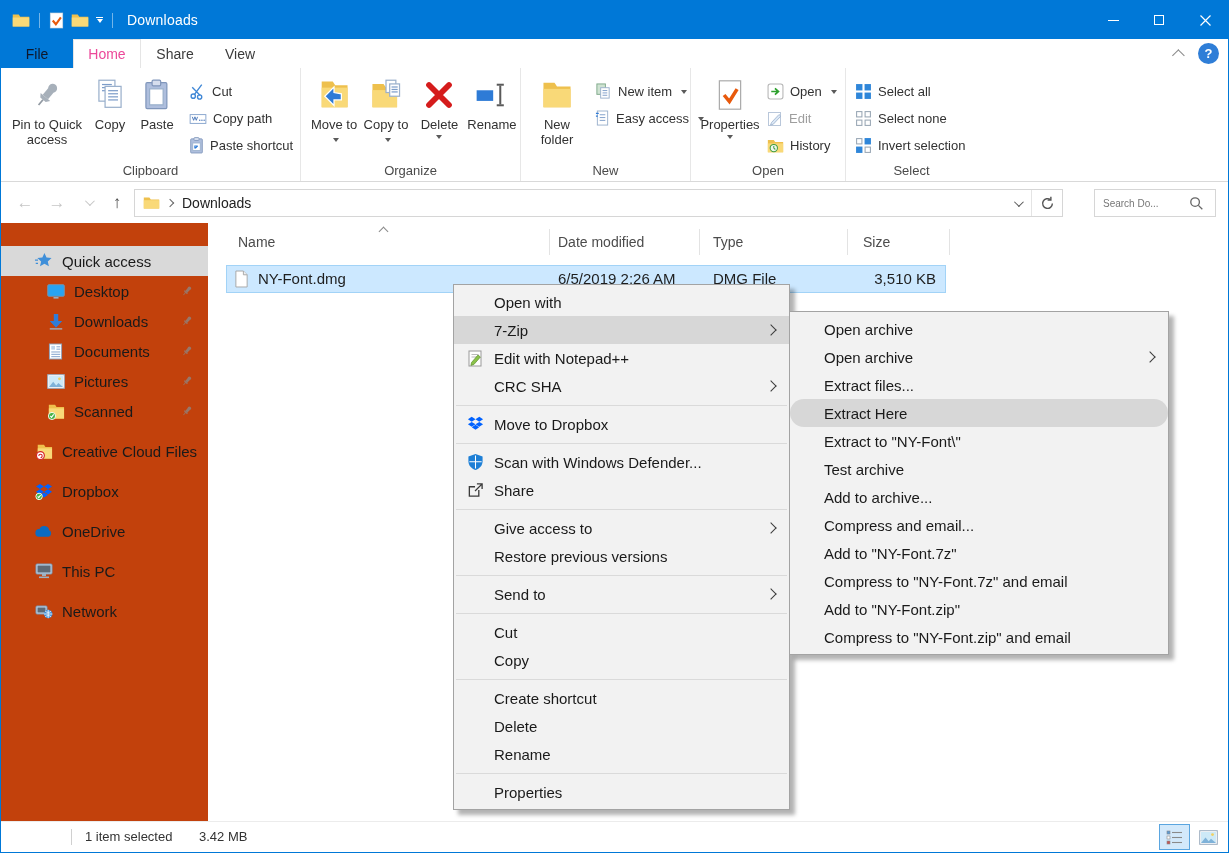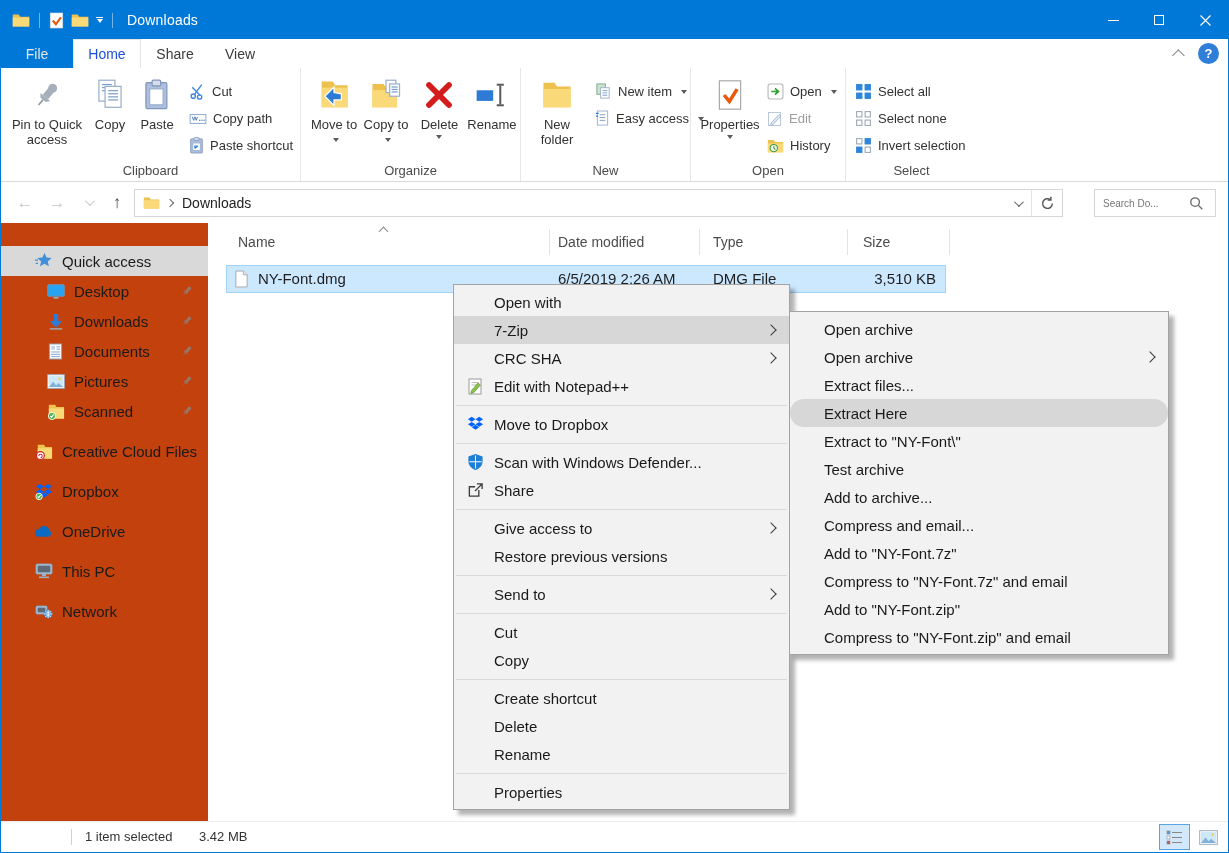--- a/index.html
+++ b/index.html
@@ -15,22 +15,22 @@
   .wincontrols { margin-left:auto; display:flex; height:38px; }
   .wc { width:46px; height:38px; display:flex; align-items:center; justify-content:center; cursor:default; }
   .wc-min { width:11px; height:1px; background:#fff; }
   .wc-max { width:10px; height:10px; border:1px solid #fff; }
   .qat-caret { display:flex; flex-direction:column; align-items:center; gap:1.5px; }
   .qat-caret i { display:block; width:7px; height:1px; background:#fff; }
 
   
   .tabrow { position:absolute; top:38px; left:0; right:0; height:29px; background:#fff; display:flex; font-size:14px; }
   .tab { display:flex; align-items:center; justify-content:center; color:#3b3b3b; }
-  .tab-file { width:72px; background:#0078d7; color:#e5e5e5; }
-  .tab-home { width:68px; border:1px solid #e5e5e5; border-bottom:none; color:#1d4ed8; }
+  .tab-file { width:72px; background:#0078d7; color:#0f172a; }
+  .tab-home { width:68px; border:1px solid #e5e5e5; border-bottom:none; color:#ec4899; }
   .tab-share { width:68px; } .tab-view { width:62px; }
   .tabrow-right { margin-left:auto; display:flex; align-items:center; gap:13px; padding-right:9px; }
   .collapse-chev { width:9px; height:9px; border-left:1.6px solid #8a8a8a; border-top:1.6px solid #8a8a8a; transform:rotate(45deg) translateY(3px); }
   .help-circle { width:21px; height:21px; border-radius:50%; background:#2f7ed7; color:#fff; font-size:13px; font-weight:bold; display:flex; align-items:center; justify-content:center; }
 
   
   .ribbon { position:absolute; top:67px; left:0; right:0; height:114px; background:#fff; border-bottom:1px solid #d9d9d9; }
   .rgroup { position:absolute; top:0; bottom:0; border-right:1px solid #e7e7e7; }
   .glabel { position:absolute; bottom:3px; left:0; right:0; text-align:center; font-size:13px; color:#4a4a4a; }
   .gcontent { display:flex; align-items:flex-start; padding-top:4px; height:90px; }
@@ -653,36 +653,36 @@
 
   <div class="menu">
     <div class="mi bold">
         <span>Open with</span>
       </div>
     <div class="mi hl">
         <span>7-Zip</span>
         <span class="mchev"></span>
       </div>
     <div class="mi">
-        <span>CRC SHA</span>
-        <span class="mchev"></span>
-      </div>
-    <div class="mi">
       <span class="gic">
         <svg width="17" height="17" viewBox="0 0 17 17">
             <rect x="2" y="1" width="12" height="15" fill="#fff" stroke="#999"></rect>
             <g stroke="#bbb">
               <line x1="4.5" y1="4.5" x2="11.5" y2="4.5"></line>
               <line x1="4.5" y1="7" x2="11.5" y2="7"></line>
             </g>
             <path d="M4.5 12.5l6.5-7.5 2.4 2-6.5 7.5-3 .9z" fill="#8bc34a" stroke="#5d8f2f" stroke-width=".7"></path>
           </svg>
       </span>
       <span>Edit with Notepad++</span>
     </div>
+    <div class="mi">
+        <span>CRC SHA</span>
+        <span class="mchev"></span>
+      </div>
     <div class="msep"></div>
     <div class="mi">
       <span class="gic">
         <svg width="17" height="16" viewBox="0 0 20 19">
             <g fill="#0062ff">
               <path d="M5.5 1L10 3.9 5.5 6.8 1 3.9z"></path>
               <path d="M14.5 1L19 3.9l-4.5 2.9L10 3.9z"></path>
               <path d="M5.5 7L10 9.9 5.5 12.8 1 9.9z"></path>
               <path d="M14.5 7L19 9.9l-4.5 2.9L10 9.9z"></path>
               <path d="M10 10.5l4.4 2.8-4.4 2.9-4.4-2.9z"></path>

